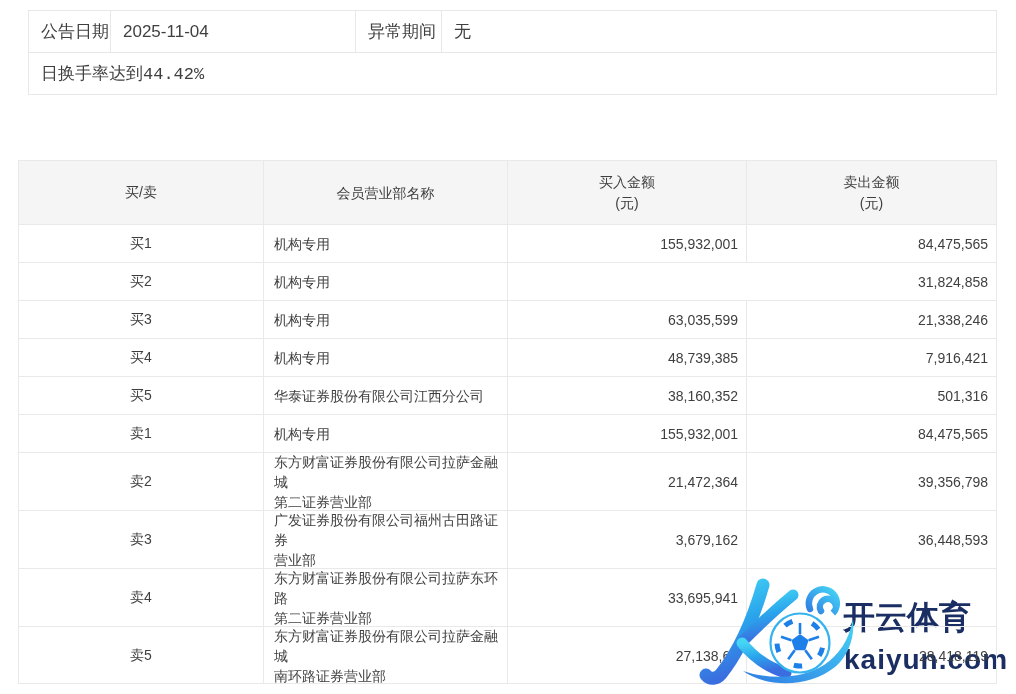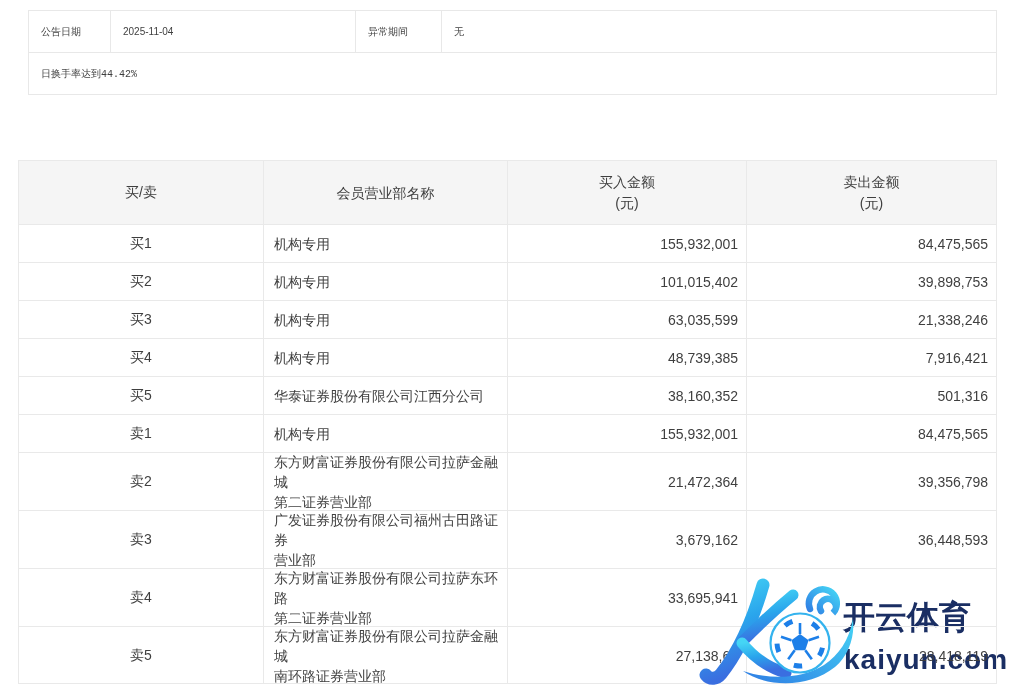--- a/index.html
+++ b/index.html
@@ -5,21 +5,21 @@
   html,body{margin:0;padding:0;}
   body{
     width:1016px;height:694px;position:relative;background:#ffffff;overflow:hidden;
     font-family:"Liberation Sans","DejaVu Sans",sans-serif;color:#3f3f3f;
   }
   *{box-sizing:border-box;}
 
   
   .info-table{
     position:absolute;left:28px;top:10px;width:969px;
-    border:1px solid #e8e8e8;font-size:10px;z-index:2;background:transparent;
+    border:1px solid #e8e8e8;font-size:17px;z-index:2;background:transparent;
   }
   .irow{display:flex;height:42px;border-bottom:1px solid #e8e8e8;}
   .irow:last-child{border-bottom:none;height:41px;font-family:Liberation Mono, monospace;}
   .icell{display:flex;align-items:center;padding-left:12px;border-right:1px solid #e8e8e8;flex:none;overflow:hidden;white-space:nowrap;}
   .icell.last{border-right:none;flex:1;}
   .w82{width:82px}.w245{width:245px}.w86{width:86px}
   .w327{width:327px}.w192{width:192px}.w194{width:194px}
 
   
   .wm-cn{
@@ -85,22 +85,21 @@
   <div class="tbody" id="tbody">
       <div class="tr">
     <div class="td c1">买1</div>
     <div class="td c2">机构专用</div>
     <div class="td c3">155,932,001</div>
     <div class="td c4">84,475,565</div>
   </div>
       <div class="tr">
     <div class="td c1">买2</div>
     <div class="td c2">机构专用</div>
-    <div class="td c3">101,015,402</div>
-    <div class="td c4">39,898,753</div>
+    <div class="td c4">31,824,858</div>
   </div>
       <div class="tr">
     <div class="td c1">买3</div>
     <div class="td c2">机构专用</div>
     <div class="td c3">63,035,599</div>
     <div class="td c4">21,338,246</div>
   </div>
       <div class="tr">
     <div class="td c1">买4</div>
     <div class="td c2">机构专用</div>

